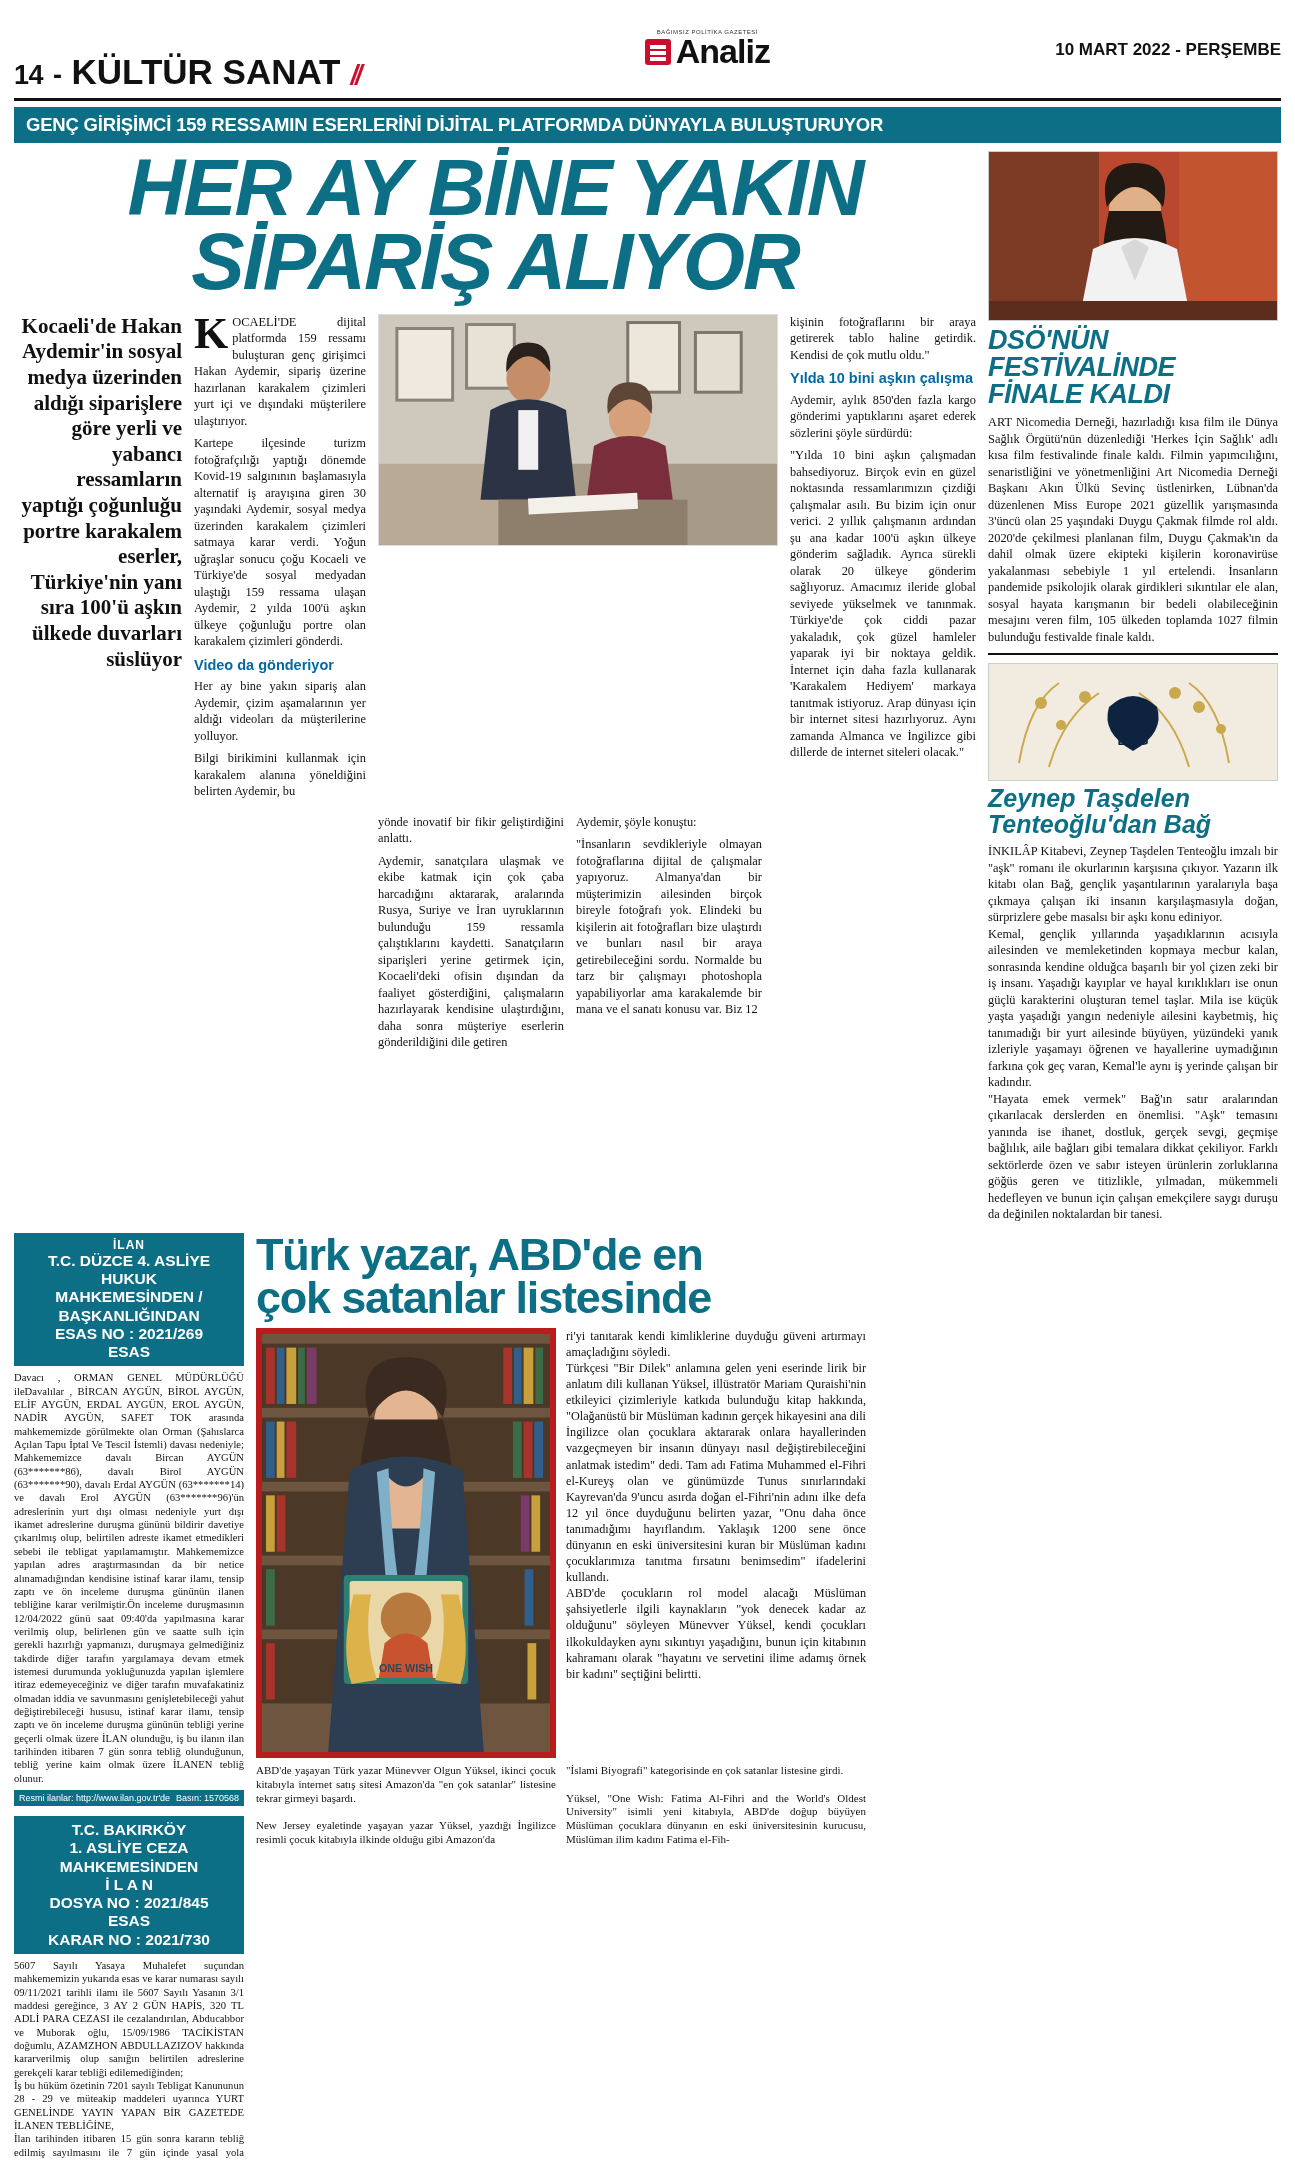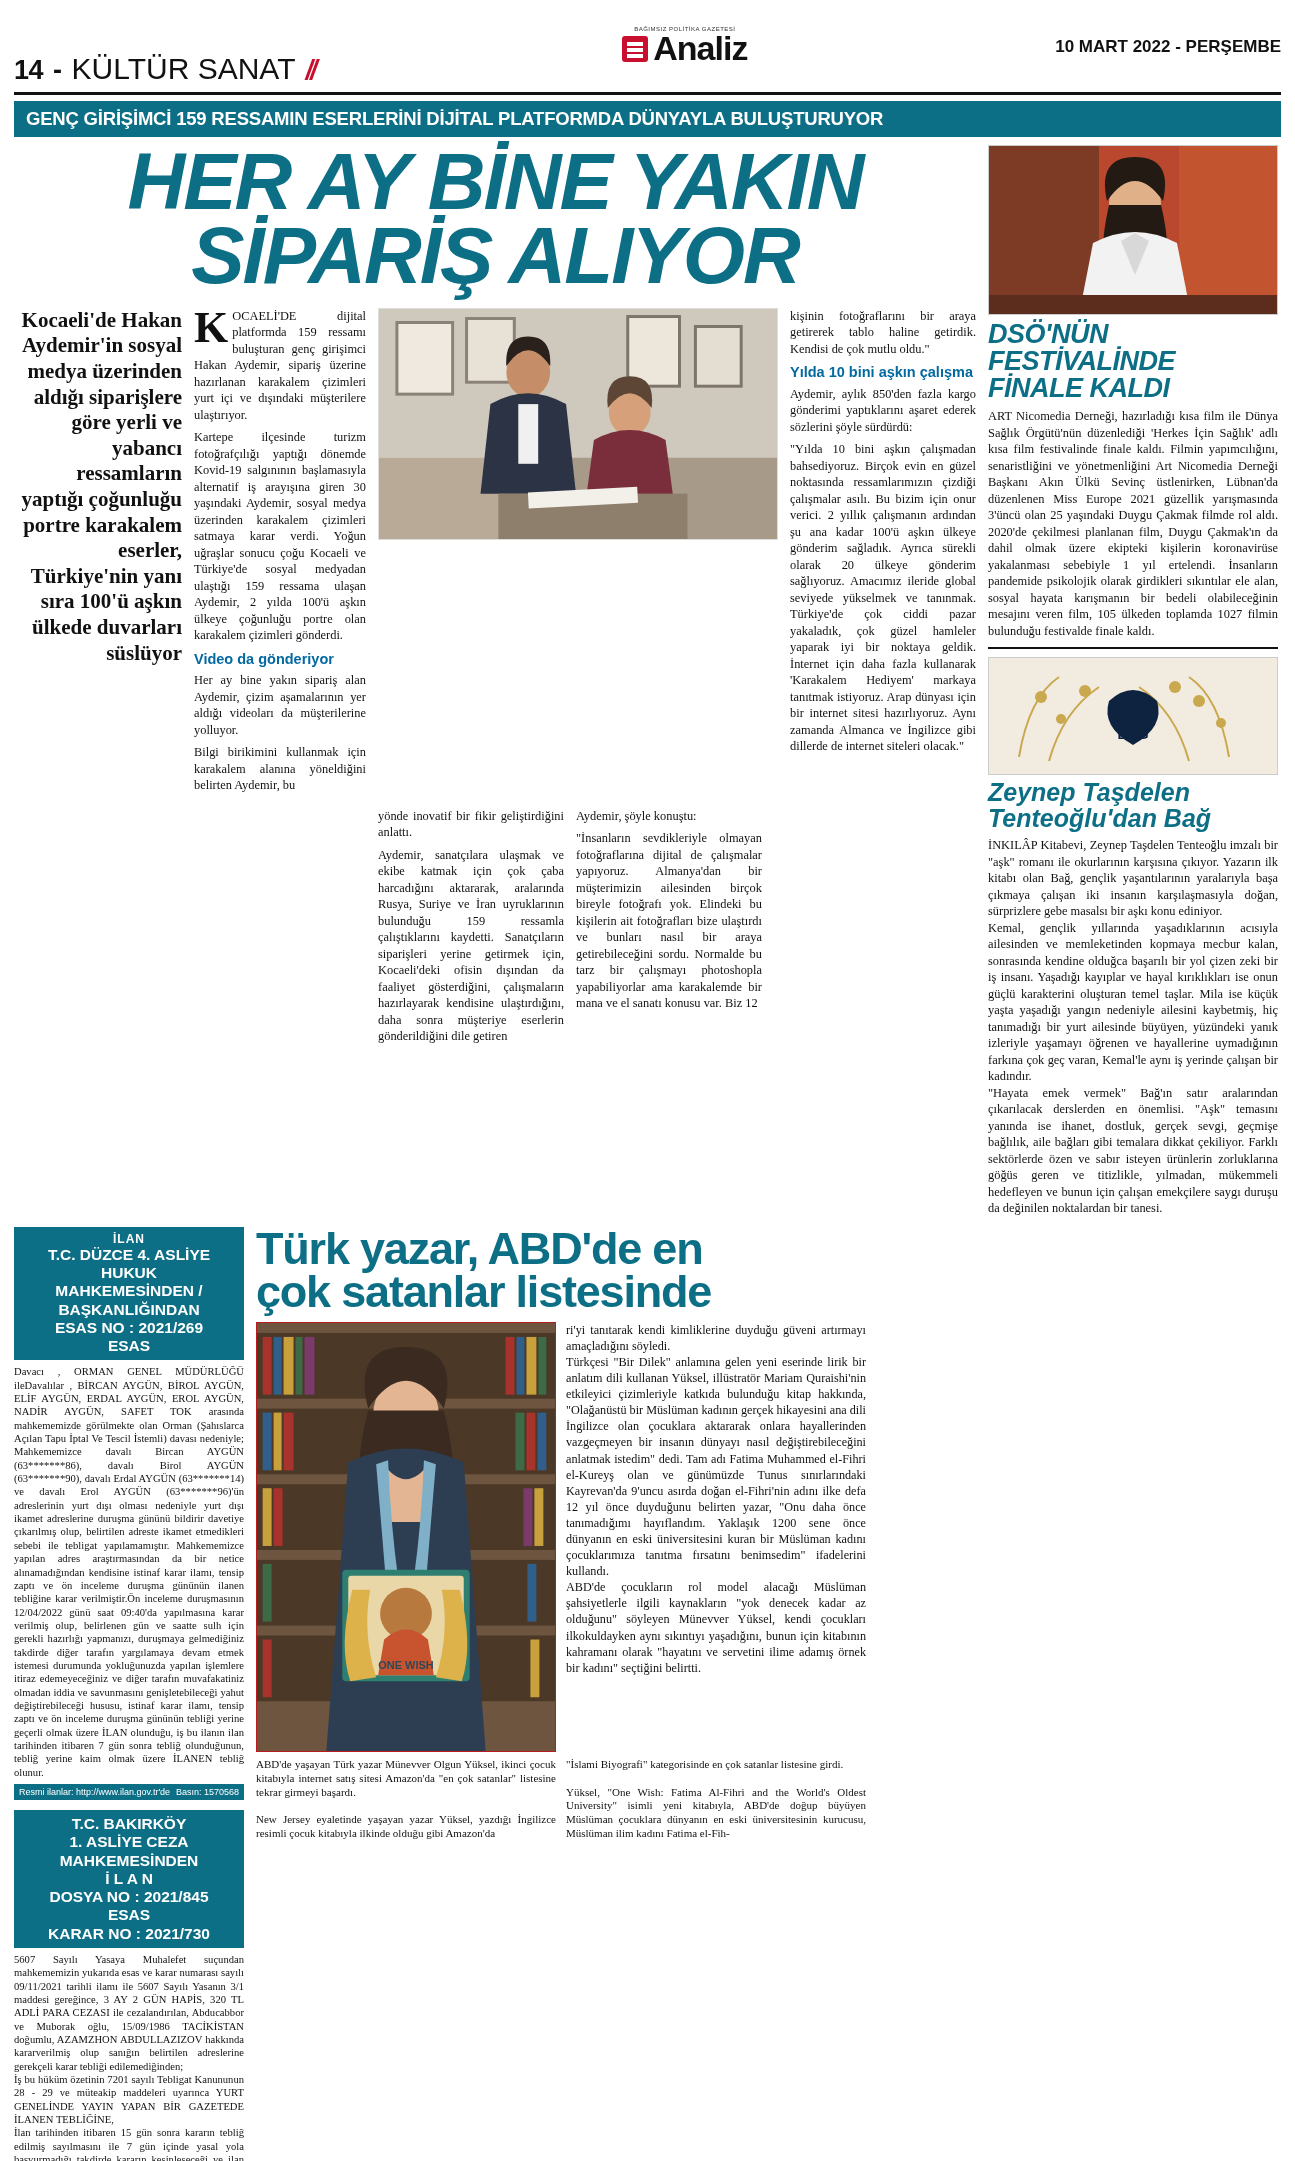--- a/index.html
+++ b/index.html
@@ -11,21 +11,21 @@
     color:#111;
     position:relative;
     overflow:hidden;
   }
   .page { width:1295px; height:2161px; position:relative; padding:8px 14px 0 14px; }
 
   
   .masthead { display:flex; align-items:center; justify-content:space-between; border-bottom:3px solid #111; padding-bottom:6px; }
   .mh-left { display:flex; align-items:baseline; gap:10px; font-family:"Liberation Sans", sans-serif;margin-top:44px; }
   .mh-page { font-size:27px; font-weight:bold; letter-spacing:-0.5px; }
-  .mh-sec { font-size:30px; font-weight:normal; letter-spacing:0px; }
+  .mh-sec { font-size:35px; font-weight:bold; letter-spacing:0px; }
   .mh-slash { color:#c8102e; font-size:27px; font-weight:bold; font-style:italic; letter-spacing:-3px; }
   .mh-center { display:flex; flex-direction:column; align-items:center; }
   .mh-logo { display:flex; align-items:center; gap:5px; }
   .mh-logo-mark { width:26px; height:26px; background:#c8102e; border-radius:3px; position:relative; }
   .mh-logo-mark:after { content:""; position:absolute; left:5px; top:6px; width:16px; height:4px; background:#fff; box-shadow:0 6px 0 #fff, 0 12px 0 #fff; }
   .mh-logo-text { font-family:"Liberation Sans", sans-serif; font-size:34px; font-weight:bold; letter-spacing:-1px; color:#111; }
   .mh-logo-sub { font-size:6px; letter-spacing:0.5px; font-family:"Liberation Sans", sans-serif; color:#333; margin-bottom:-3px;}
   .mh-date { font-family:"Liberation Sans", sans-serif; font-size:17px; font-weight:bold; }
 
   
@@ -72,21 +72,21 @@
   .mid { display:flex; gap:12px; margin-top:10px; }
   .ilan { width:230px; }
   .ilan-head { background:#0d6f86; color:#fff; font-family:"Liberation Sans", sans-serif; font-weight:bold; text-align:center; padding:5px 20px; font-size:15.5px; line-height:1.18; }
   .ilan-head .small { font-size:12px; display:block; letter-spacing:1px; }
   .ilan-body { font-size:10.6px; line-height:1.26; text-align:justify; margin-top:5px; }
   .ilan-foot { display:flex; justify-content:space-between; background:#0d6f86; color:#fff; font-size:9px; padding:3px 5px; font-family:"Liberation Sans", sans-serif; margin-top:5px;}
 
   .story2 { width:610px; }
   .story2 h2 { color:#0d6f86; font-family:"Liberation Sans", sans-serif; font-weight:bold; font-size:45px; line-height:0.97; margin:0 0 8px 0; letter-spacing:-1.2px; }
   .story2-grid { display:flex; gap:10px; }
-  .story2-photo { width:300px; height:430px; border:1px solid #b91c1c; position:relative; overflow:hidden; }
+  .story2-photo { width:300px; height:430px; border:6px solid #b91c1c; position:relative; overflow:hidden; }
   .story2-col { width:300px; font-size:12.2px; line-height:1.32; text-align:justify; }
   .cap2 { display:flex; gap:10px; margin-top:6px; }
   .cap2 div { width:300px; font-size:11px; line-height:1.26; text-align:justify; }
 
   
   .bottom { display:flex; gap:12px; margin-top:10px; }
   .bcol1 { width:230px; }
   .bcol2 { width:230px; }
   .bcol3 { width:370px; }
   .bcol3 h2 { color:#0d6f86; font-family:"Liberation Sans", sans-serif; font-weight:bold; font-size:36px; line-height:0.98; margin:0 0 6px 0; letter-spacing:-1px;}

